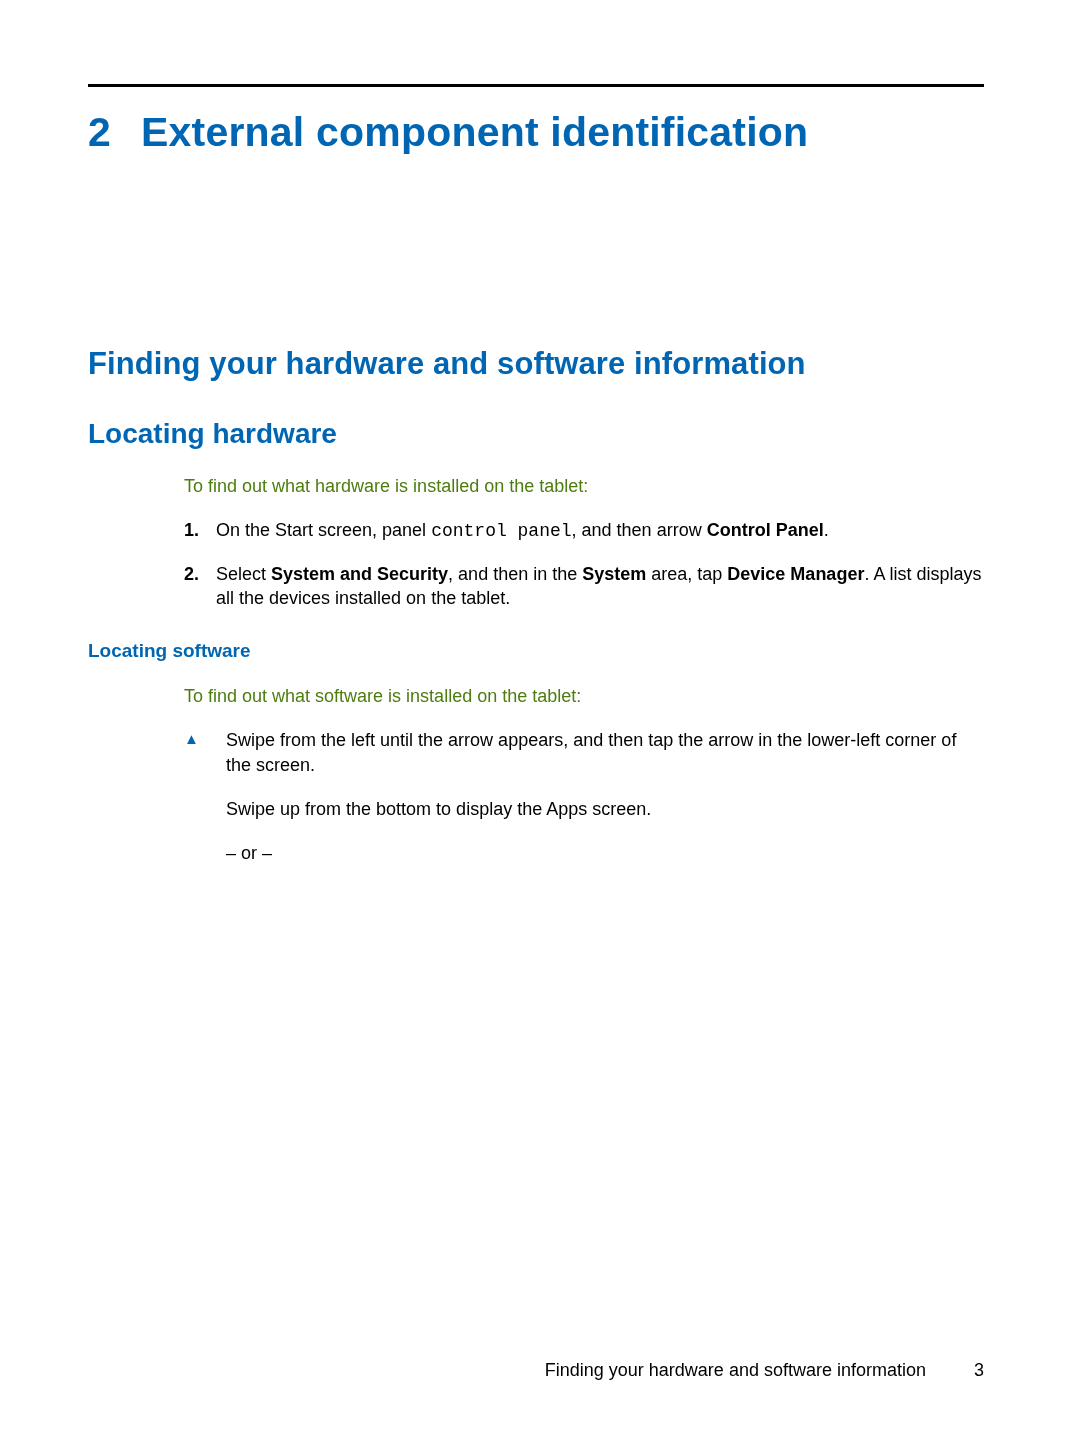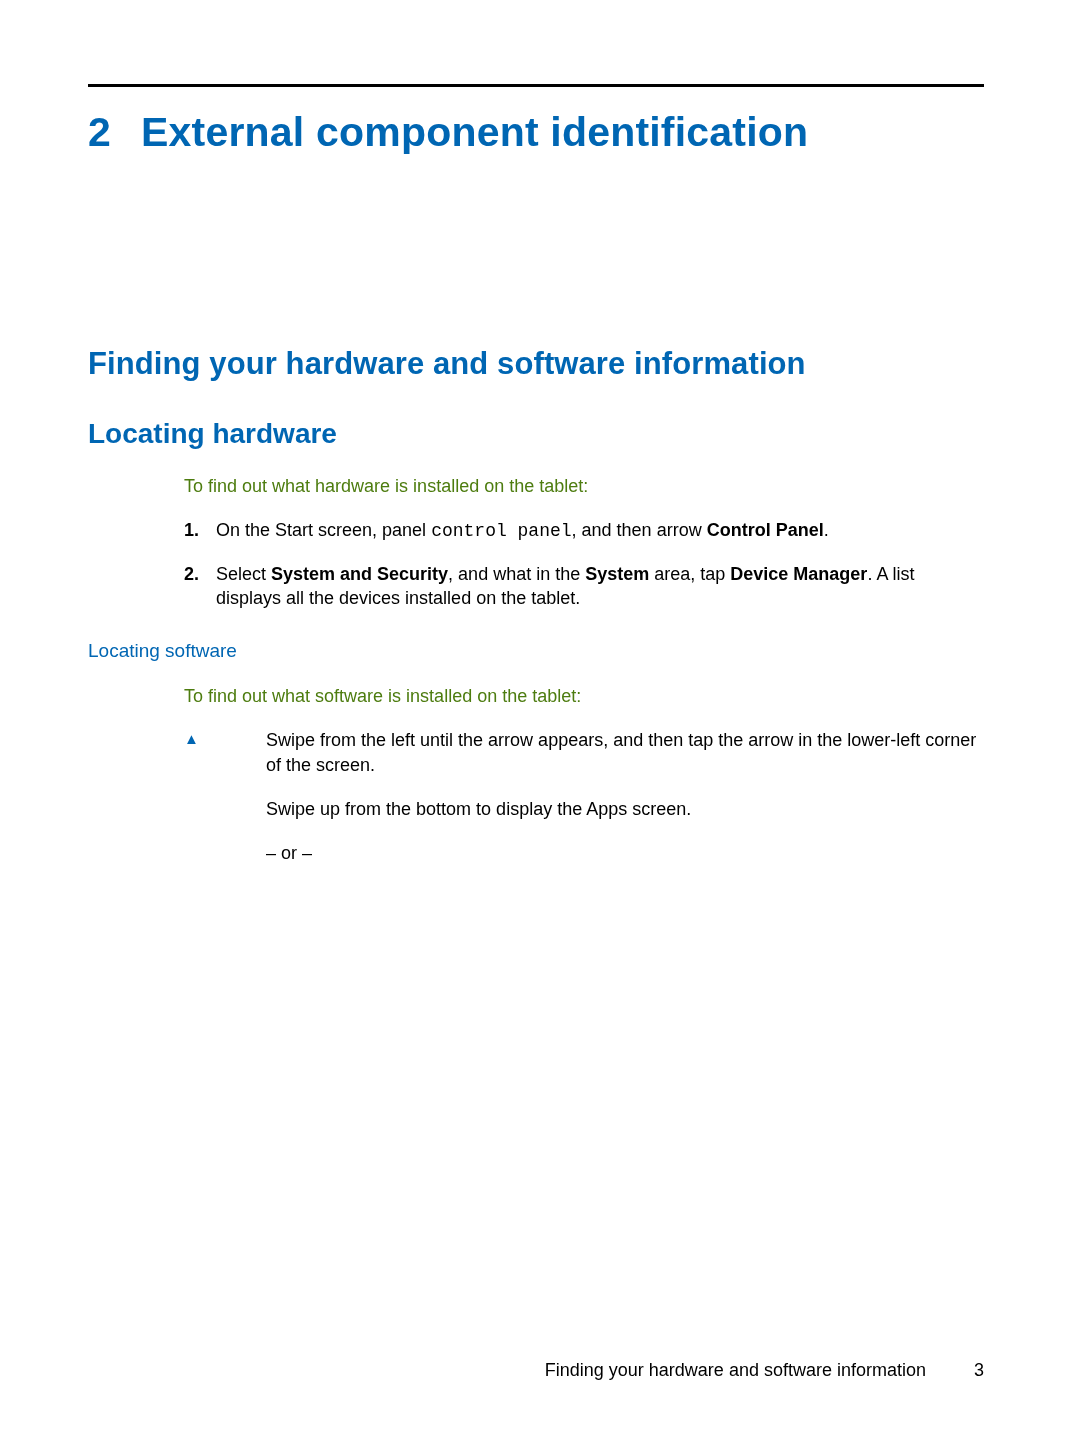--- a/index.html
+++ b/index.html
@@ -40,21 +40,21 @@
     }
     .h3 {
       color: #0066b3;
       font-size: 28px;
       font-weight: bold;
       margin-bottom: 24px;
     }
     .h4 {
       color: #0066b3;
       font-size: 19px;
-      font-weight: normal;
+      font-weight: bold;
       margin-bottom: 22px;
     }
     .body-indent {
       margin-left: 96px;
     }
     .para {
       font-size: 18px;
       color: #4d7c0f;
       line-height: 1.35;
       margin-bottom: 20px;
@@ -87,21 +87,21 @@
       font-size: 18px;
       line-height: 1.35;
       margin-bottom: 20px;
     }
     .tri-icon {
       min-width: 42px;
       font-size: 15px;
       color: #0066b3;
       padding-top: 1px;
     }
-    .bullet-content { flex: 1; margin-left: 40px; }
+    .bullet-content { flex: 1; }
     .sub-para {
       font-size: 18px;
       line-height: 1.35;
       margin-bottom: 20px;
     }
     .footer {
       position: absolute;
       bottom: 56px;
       right: 96px;
       font-size: 18px;
@@ -132,21 +132,21 @@
   <div class="ol">
     <div class="ol-item">
       <div class="ol-num">1.</div>
       <div class="ol-content">
         <span>On the Start screen, panel </span><span class="mono">control panel</span><span>, and then arrow </span><span class="bold">Control Panel</span><span>.</span>
       </div>
     </div>
     <div class="ol-item">
       <div class="ol-num">2.</div>
       <div class="ol-content">
-        <span>Select </span><span class="bold">System and Security</span><span>, and what in the </span><span class="bold">System</span><span> area, tap </span><span class="bold">Device Manager</span><span>. A list displays all the devices installed on the tablet.</span>
+        <span>Select </span><span class="bold">System and Security</span><span>, and then in the </span><span class="bold">System</span><span> area, tap </span><span class="bold">Device Manager</span><span>. A list displays all the devices installed on the tablet.</span>
       </div>
     </div>
   </div>
 
   <h4 class="h4">Locating software</h4>
 
   <p class="para body-indent">To find out what software is installed on the tablet:</p>
 
   <div class="bullet-block">
     <div class="bullet-item">

